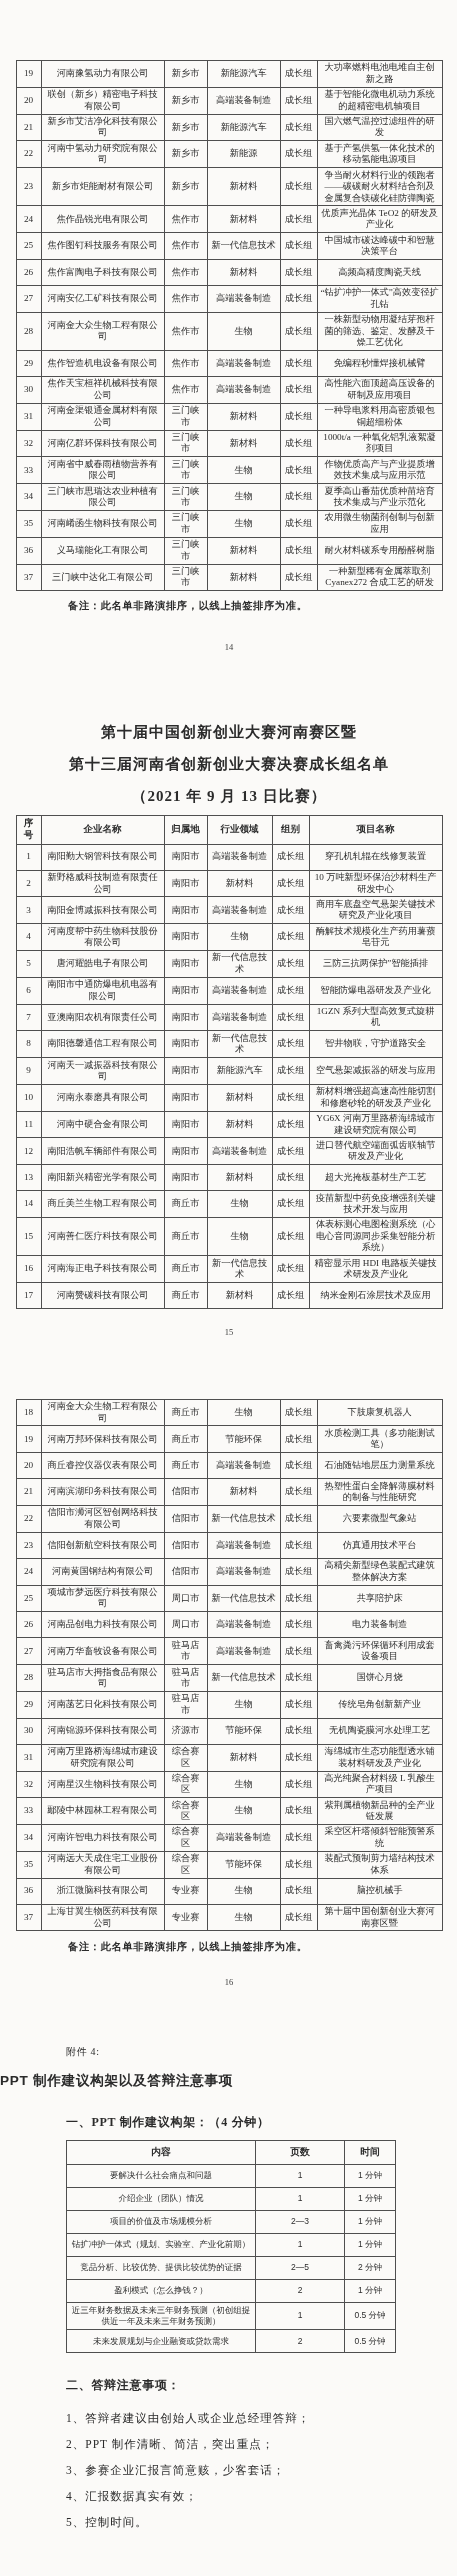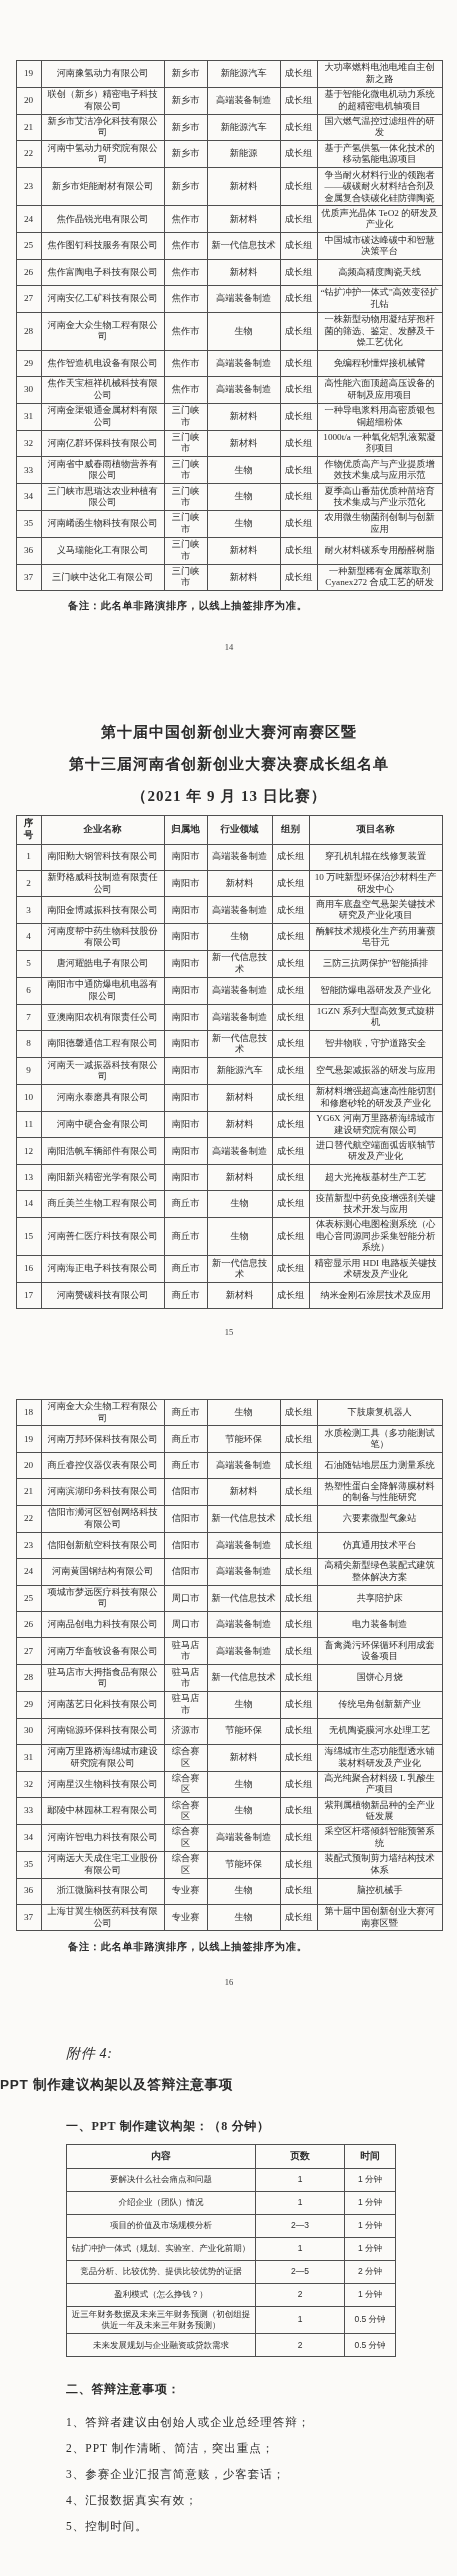--- a/index.html
+++ b/index.html
@@ -35,21 +35,21 @@
   .pg14 { margin-top:28.5px; }
   .pg15 { margin-top:17.6px; }
   .pg16 { margin-top:23px; }
   .pg17 { margin-top:49px; }
 
   .doc-title { text-align:center; font-size:15px; font-weight:bold; letter-spacing:1px; }
   .title-1 { margin-top:71px; }
   .title-2 { margin-top:13.6px; }
   .title-3 { margin-top:12.2px; }
 
-  .attach { font-size:14px; letter-spacing:0.7px; margin:58px 0 0 66px;font-style:italic; }
+  .attach { font-size:10px; letter-spacing:0.7px; margin:58px 0 0 66px; }
   .ppt-title {
     font-size:13.6px; font-weight:bold; letter-spacing:0.7px;
     margin-top:13.6px; font-family:"Liberation Sans", sans-serif;
   }
   .sec-heading { font-size:12px; font-weight:bold; letter-spacing:0.7px; margin:24.4px 0 0 66px; }
 
   table.ppt {
     border-collapse:collapse; table-layout:fixed; width:329px;
     margin:8.1px 0 0 66px; font-family:"Liberation Sans", sans-serif;
     font-size:8.5px; line-height:1.3; color:#2d2d2d;
@@ -571,21 +571,21 @@
           <td>成长组</td>
           <td>第十届中国创新创业大赛河南赛区暨</td>
         </tr>
       </tbody>
   </table>
   <p class="note">备注：此名单非路演排序，以线上抽签排序为准。</p>
   <p class="pagenum pg16">16</p>
 
   <p class="attach">附件 4:</p>
   <h1 class="ppt-title">PPT 制作建议构架以及答辩注意事项</h1>
-  <h3 class="sec-heading">一、PPT 制作建议构架：（8 分钟）</h3>
+  <h3 class="sec-heading">一、PPT 制作建议构架：（4 分钟）</h3>
   <table class="ppt">
     <colgroup>
       <col class="p-content">
         <col class="p-pages">
         <col class="p-time">
     </colgroup>
     <thead>
         <tr>
           <th>内容</th>
           <th>页数</th>

